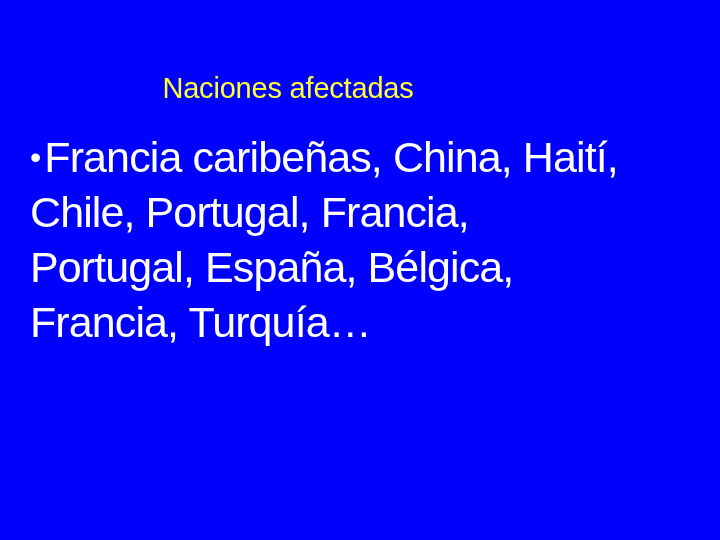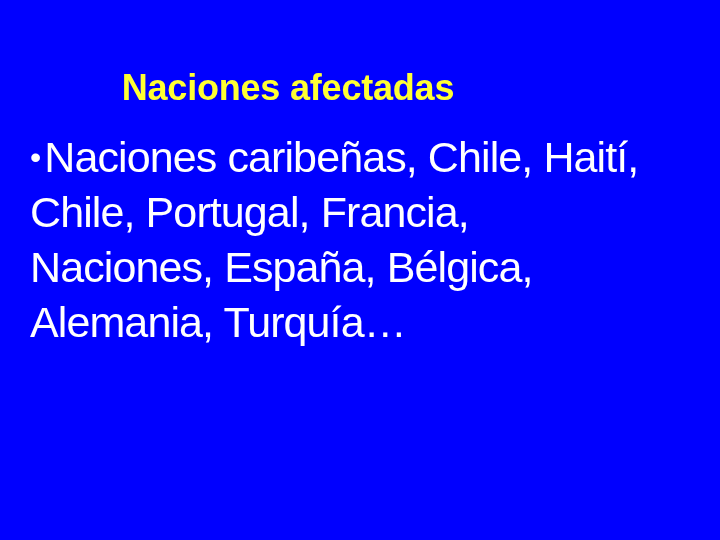--- a/index.html
+++ b/index.html
@@ -18,22 +18,22 @@
     height: 540px;
     background: #0000ff;
     overflow: hidden;
   }
   #slide-title {
     position: absolute;
     left: 0;
     top: 66px;
     width: 576px;
     text-align: center;
-    font-size: 36px;
-    font-weight: bold;
+    font-size: 29px;
+    font-weight: normal;
     color: #ffff33;
     letter-spacing: -0.2px;
     line-height: 44px;
     white-space: nowrap;
   }
   #body-block {
     position: absolute;
     left: 30px;
     top: 130px;
     width: 692px;
@@ -57,23 +57,23 @@
 </style>
 </head>
 <body>
 
 <div id="slide">
 
   <div id="slide-title">Naciones afectadas</div>
 
   <div id="body-block">
 
-    <div class="body-line"><span class="bullet-glyph">•</span><span>Naciones caribeñas, Chile, Haití,</span></div>
+    <div class="body-line"><span class="bullet-glyph">•</span><span>Francia caribeñas, China, Haití,</span></div>
 
     <div class="body-line"><span>Chile, Portugal, Francia,</span></div>
 
-    <div class="body-line"><span>Naciones, España, Bélgica,</span></div>
+    <div class="body-line"><span>Portugal, España, Bélgica,</span></div>
 
-    <div class="body-line"><span>Alemania, Turquía…</span></div>
+    <div class="body-line"><span>Francia, Turquía…</span></div>
 
   </div>
 
 </div>
 
 </body></html>

